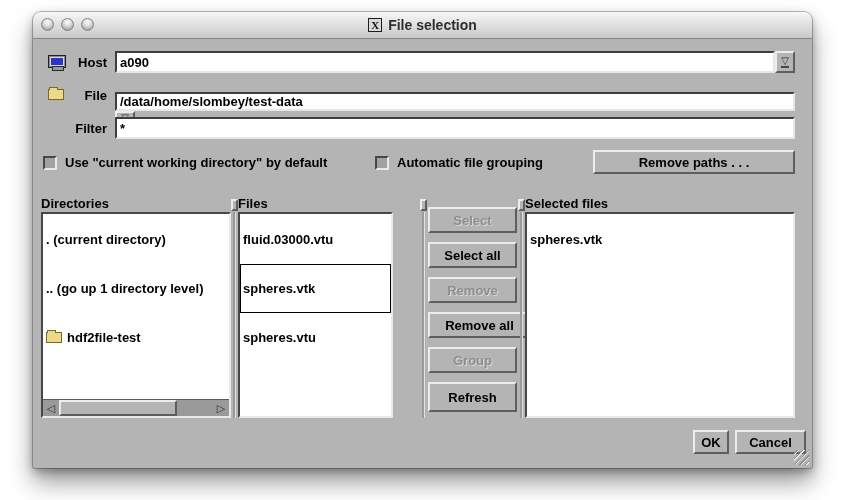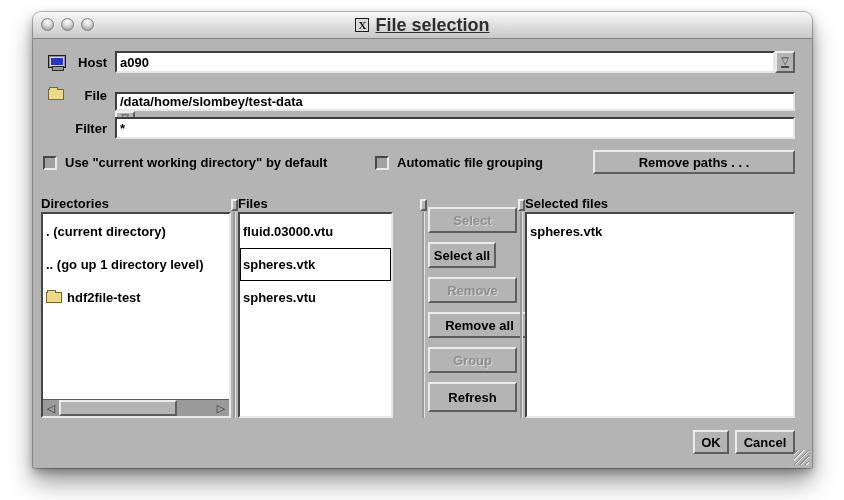--- a/index.html
+++ b/index.html
@@ -25,21 +25,21 @@
     width:13px; height:13px; border-radius:50%; box-sizing:border-box;
     border:1px solid #828282;
     background:radial-gradient(circle at 50% 28%, #ffffff 0%, #d6d6d6 45%, #a6a6a6 80%, #c0c0c0 100%);
   }
   .title-wrap { display:flex; align-items:center; gap:6px; }
   .x11-icon {
     width:14px; height:14px; box-sizing:border-box; border:1px solid #1c1c1c;
     background:#dadada; color:#111; font:bold 11px "Liberation Serif", serif;
     display:flex; align-items:center; justify-content:center;
   }
-  .win-title { font-size:18px; font-weight:600; color:#2e2e2e;text-decoration:underline; }
+  .win-title { font-size:14px; font-weight:600; color:#2e2e2e; }
 
   
   .bevel-up   { border:2px solid; border-color:#ececec #5e5e5e #5e5e5e #ececec; background:#b4b4b4; box-sizing:border-box; }
   .bevel-down { border:2px solid; border-color:#474747 #e9e9e9 #e9e9e9 #474747; box-sizing:border-box; }
   .app-label  { position:absolute; font-size:13px; font-weight:bold; color:#000; }
 
   .field-row { position:absolute; left:82px; width:680px; height:22px; display:flex; }
   .text-input {
     flex:1; min-width:0; background:#ffffff; border:2px solid;
     border-color:#3e3e3e #e6e6e6 #e6e6e6 #3e3e3e; box-sizing:border-box;
@@ -72,21 +72,21 @@
     position:absolute; display:flex; align-items:center; justify-content:center;
     font:bold 13px "Liberation Sans", sans-serif; color:#000; cursor:default;
   }
   .push-btn.disabled { color:#8e8e8e; text-shadow:1px 1px 0 #d8d8d8; }
 
   
   .listbox { position:absolute; top:200px; height:206px; background:#ffffff; overflow:hidden; }
   .list-viewport { position:absolute; inset:0; background:#fff; overflow:hidden; padding-top:1px; }
   .dir-viewport { bottom:16px; }
   .list-item {
-    height:17px; line-height:17px; padding:8px 3px; font-size:13px; font-weight:bold;
+    height:17px; line-height:17px; padding:16px 3px; font-size:13px; font-weight:bold;
     color:#000; white-space:nowrap; overflow:hidden;
   }
   .list-item.focused { box-shadow:inset 0 0 0 1px #000; }
 
   .hscroll {
     position:absolute; left:0; right:0; bottom:0; height:16px; background:#9a9a9a;
     border-top:1px solid #5c5c5c; display:flex; align-items:stretch;
   }
   .scroll-arrow { width:16px; display:flex; align-items:center; justify-content:center; font-size:11px; color:#2a2a2a; }
   .scroll-thumb { flex:0 0 118px; margin:0; }
@@ -177,32 +177,32 @@
       <div class="list-item">fluid.03000.vtu</div>
       <div class="list-item focused">spheres.vtk</div>
       <div class="list-item">spheres.vtu</div>
     </div>
   </div>
 
   <div class="vgroove" style="left:389px;"></div>
   <div class="split-grip bevel-up" style="left:387px;"></div>
 
   <div class="push-btn bevel-up disabled" style="left:395px; top:195px; width:89px; height:26px;">Select</div>
-  <div class="push-btn bevel-up" style="left:395px; top:230px; width:68px; height:26px;">Select all</div>
+  <div class="push-btn bevel-up" style="left:395px; top:230px; width:89px; height:26px;">Select all</div>
   <div class="push-btn bevel-up disabled" style="left:395px; top:265px; width:89px; height:26px;">Remove</div>
   <div class="push-btn bevel-up" style="left:395px; top:300px; width:103px; height:26px;">Remove all</div>
   <div class="push-btn bevel-up disabled" style="left:395px; top:335px; width:89px; height:26px;">Group</div>
   <div class="push-btn bevel-up" style="left:395px; top:370px; width:89px; height:30px;">Refresh</div>
 
   <div class="vgroove" style="left:487px;"></div>
   <div class="split-grip bevel-up" style="left:485px;"></div>
 
   <div class="listbox bevel-down" style="left:492px; width:270px;">
     <div class="list-viewport">
       <div class="list-item">spheres.vtk</div>
     </div>
   </div>
 
   <div class="push-btn bevel-up" style="left:660px; top:418px; width:36px; height:24px;">OK</div>
-  <div class="push-btn bevel-up" style="left:702px; top:418px; width:60px; height:24px;">Cancel</div>
+  <div class="push-btn bevel-up" style="left:702px; top:418px; width:71px; height:24px;">Cancel</div>
 
   <div class="resize-grip"></div>
 </div>
 
 </body></html>

